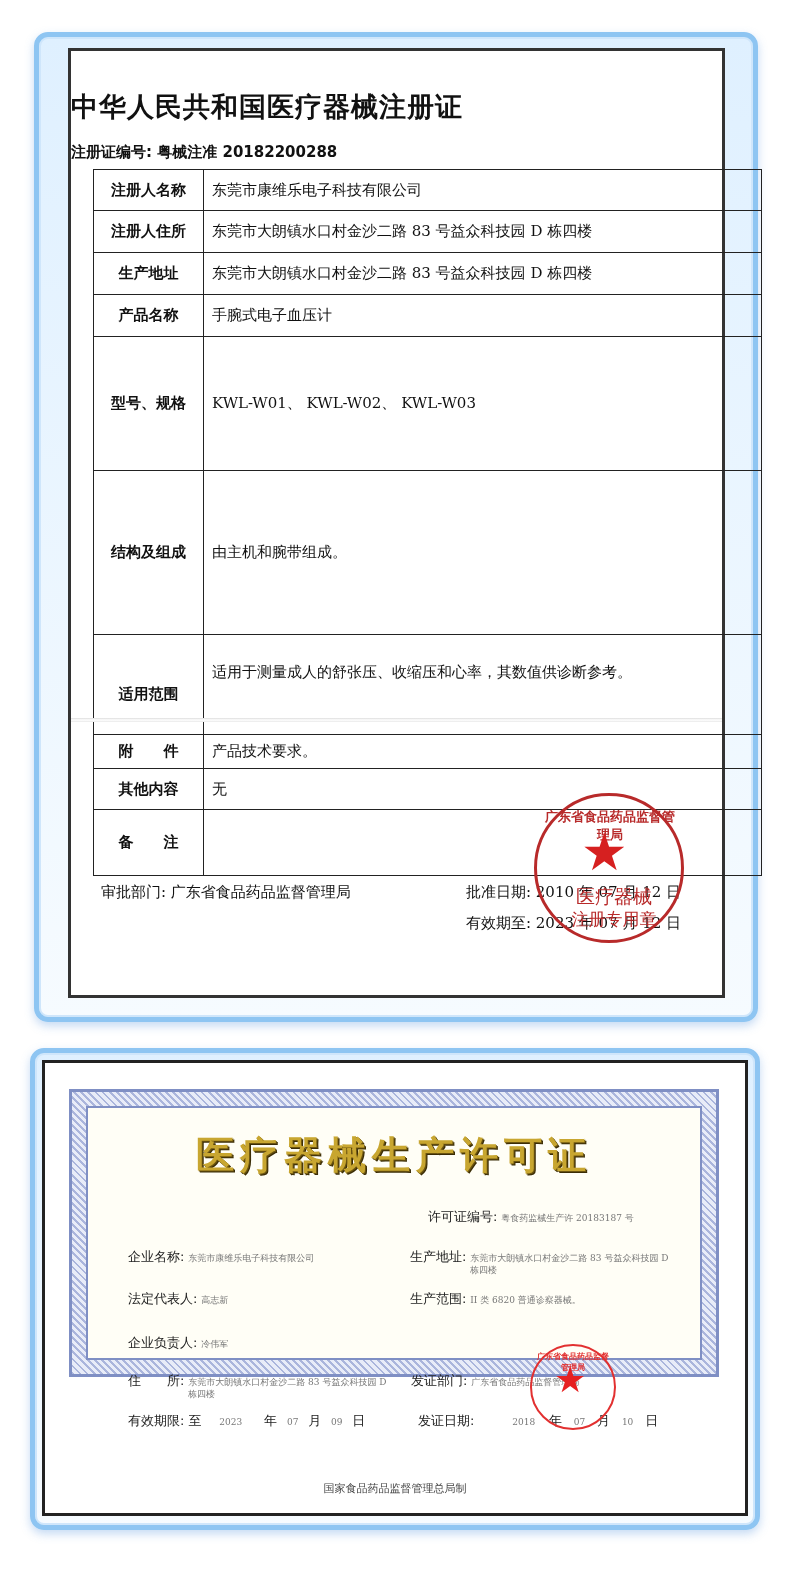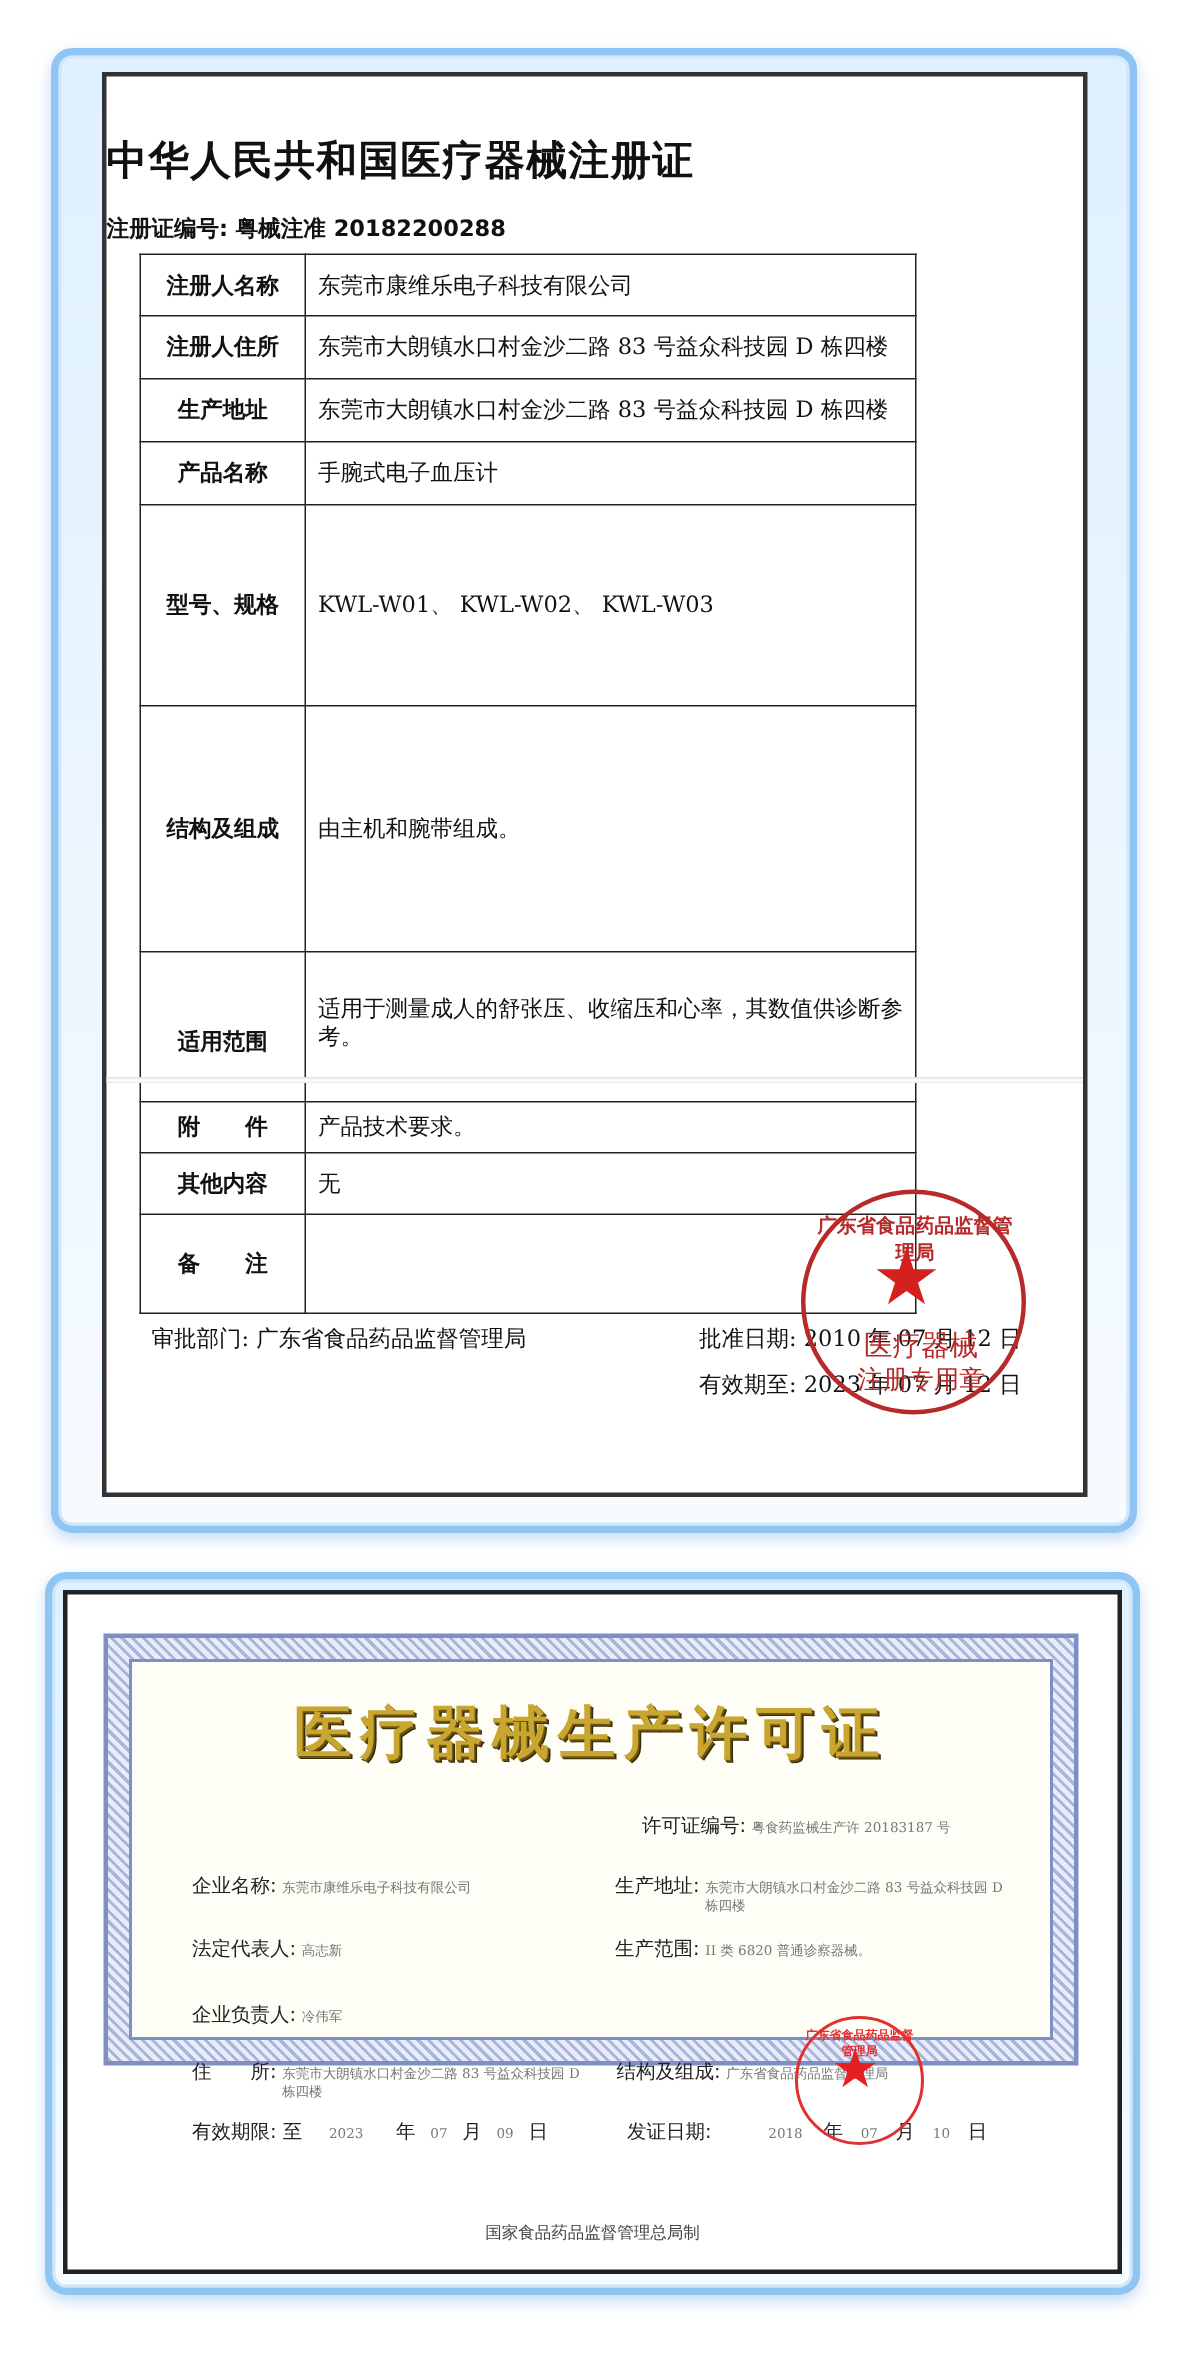--- a/index.html
+++ b/index.html
@@ -23,21 +23,21 @@
   }
   .doc1-title {
     position: absolute; top: 38px; left: 0; width: 100%; 
     font-family: "DejaVu Sans", "Liberation Sans", sans-serif; font-weight: bold; font-size: 27px; letter-spacing: 1px;
   }
   .doc1-regno {
     position: absolute; top: 92px; left: 0; width: 100%; text-align: left;
     font-family: "DejaVu Sans", "Liberation Sans", sans-serif; font-weight: bold; font-size: 15px;
   }
   .reg-table {
-    position: absolute; left: 22px; top: 118px; width: 518px;
+    position: absolute; left: 22px; top: 118px; width: 669px;
     border-collapse: collapse; font-size: 15px;
   }
   .reg-table td { border: 1.6px solid #222; vertical-align: middle; }
   .reg-table td.lbl {
     width: 110px; text-align: center; font-weight: bold;
     font-family: "DejaVu Sans", "Liberation Sans", sans-serif; font-size: 15px;
   }
   .reg-table td.val { padding-left: 8px; font-size: 15px; }
   .doc1-footer-left {
     position: absolute; left: 30px; top: 832px; font-size: 15px;
@@ -202,21 +202,21 @@
         <span class="v">冷伟军</span>
       </div>
 
       <div class="doc2-field" style="left:40px; top:264px">
         <span class="k">住　　所:</span>
         <span class="v">东莞市大朗镇水口村金沙二路 83 号益众科技园 D</span>
         <span class="v2">栋四楼</span>
       </div>
 
       <div class="doc2-field" style="left:323px; top:264px">
-        <span class="k">结构及组成:</span>
+        <span class="k">发证部门:</span>
         <span class="v">广东省食品药品监督管理局</span>
       </div>
 
       <div class="doc2-field" style="left:40px; top:304px">
         <span class="k">有效期限: 至</span>
         <span class="v" style="margin-left:14px">2023</span>
         <span class="k" style="margin-left:18px">年</span>
         <span class="v" style="margin-left:6px">07</span>
         <span class="k" style="margin-left:6px">月</span>
         <span class="v" style="margin-left:6px">09</span>

